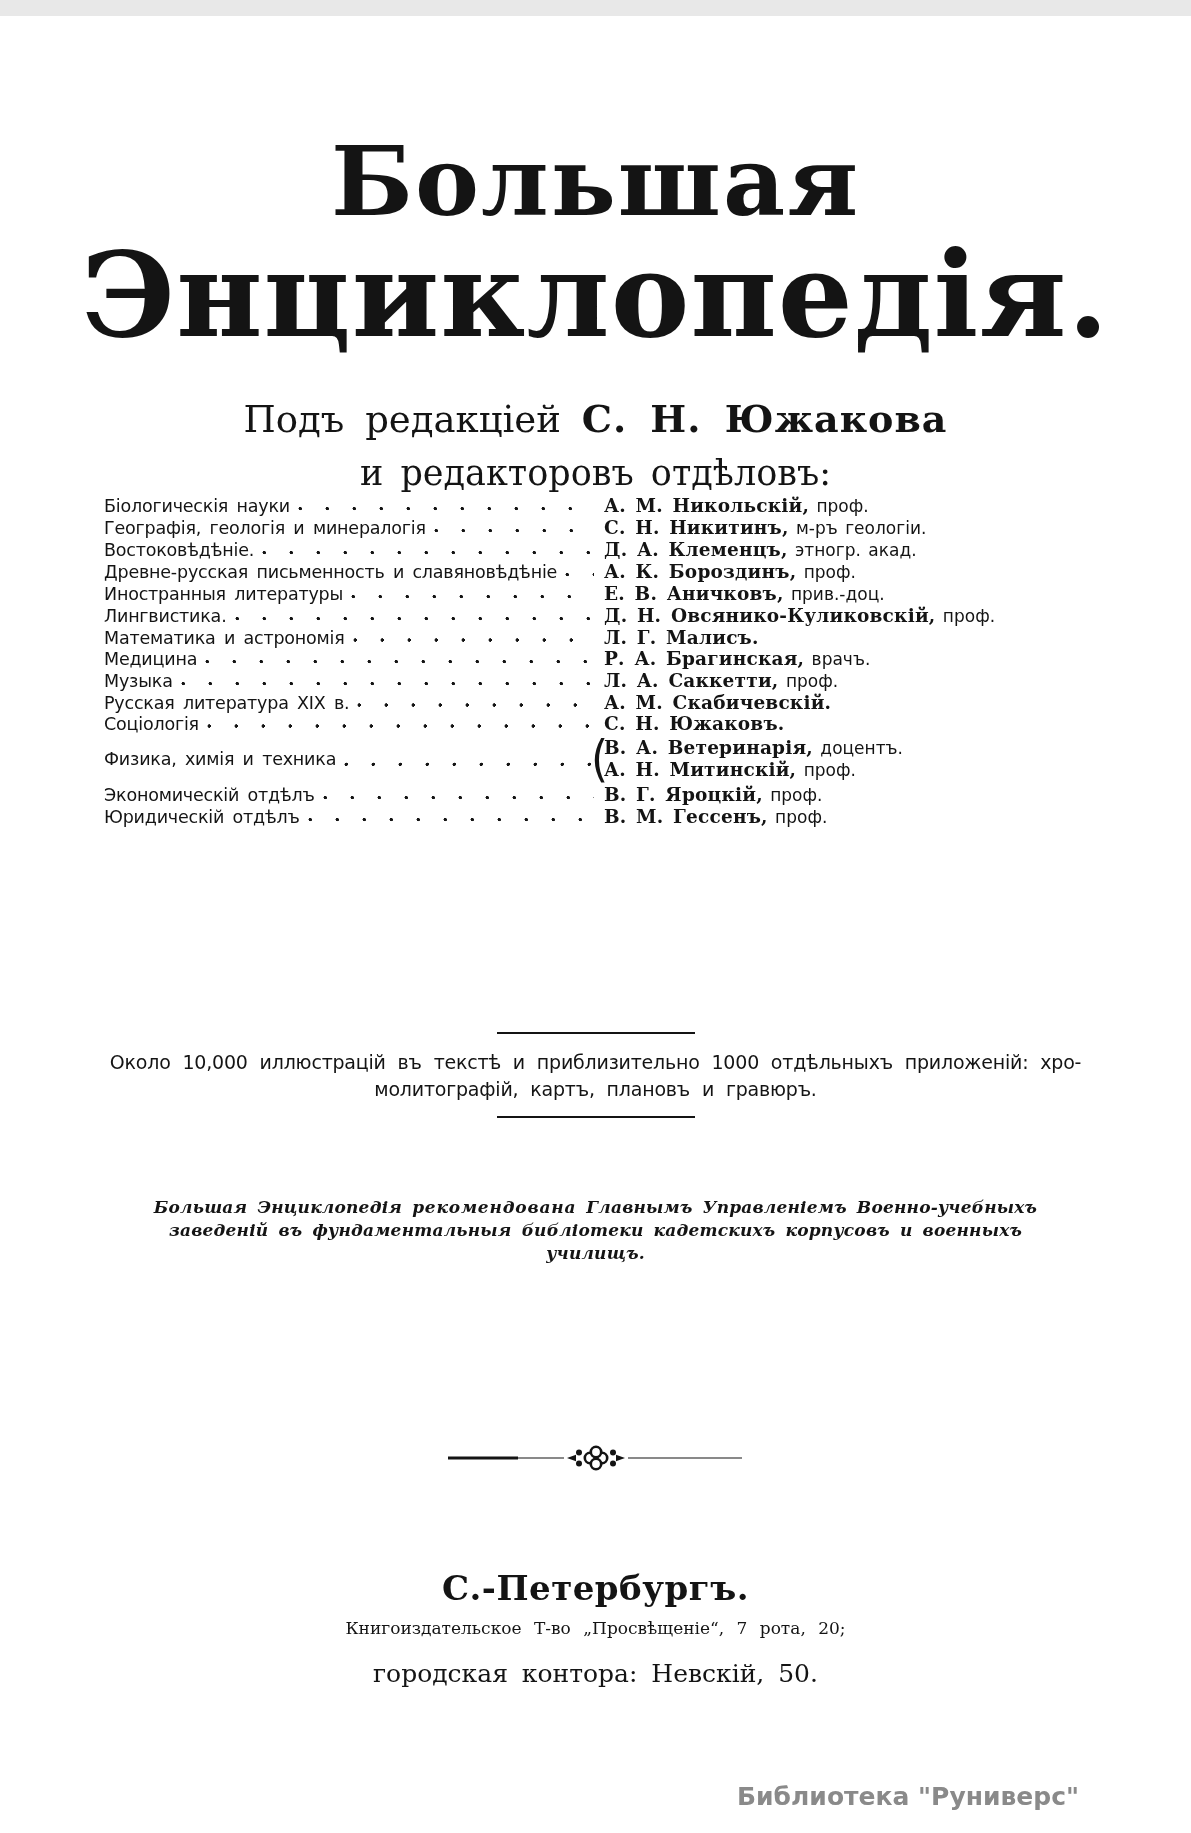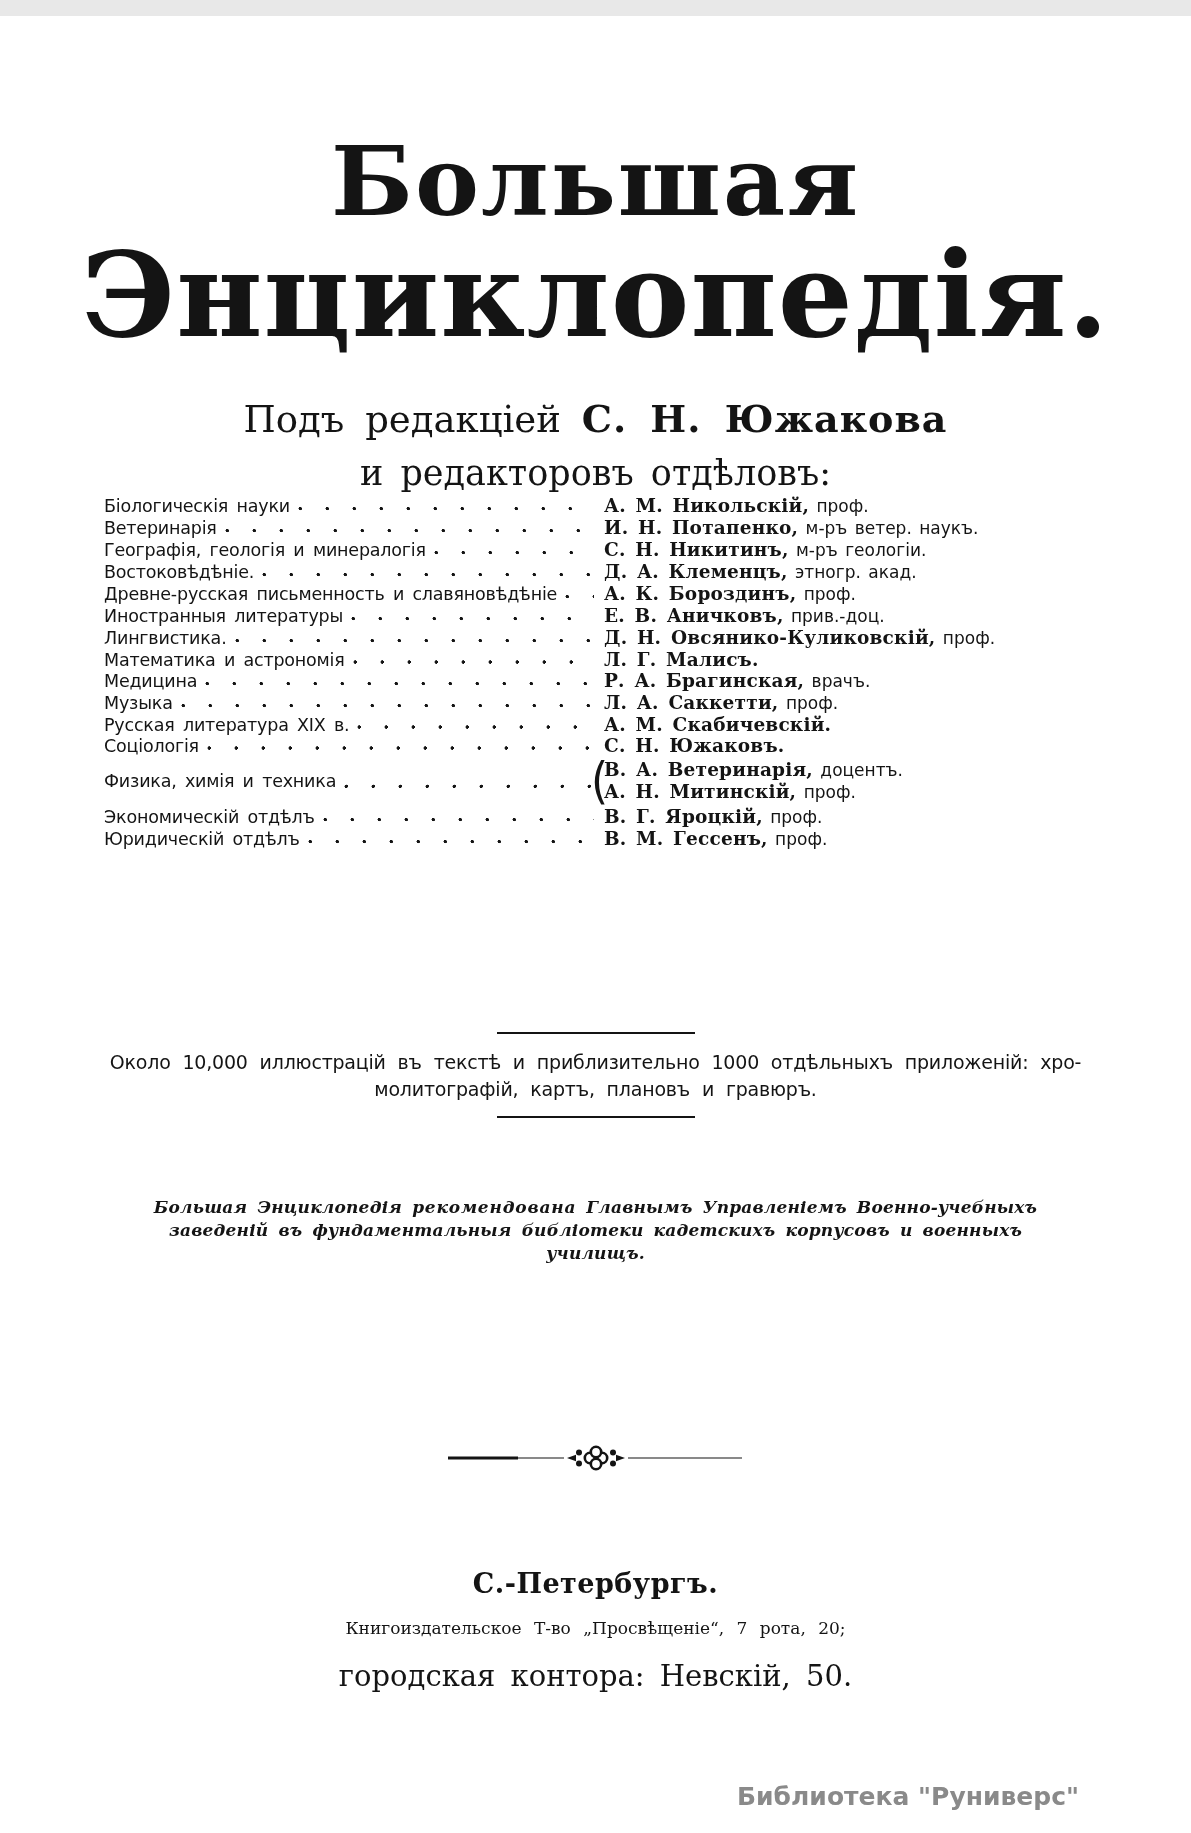--- a/index.html
+++ b/index.html
@@ -130,33 +130,33 @@
 
   
   .divider{
     top:1428px;left:0;right:0;
     margin:0 auto;width:300px;height:28px;
   }
 
   
   .city{
     top:1552px;
-    font-size:27px;
+    font-size:34px;
     font-weight:bold;
     letter-spacing:0.5px;
     word-spacing:4px;
   }
   .publisher{
     top:1602px;
     font-size:17px;
     word-spacing:7px;
   }
   .office{
     top:1643px;
-    font-size:29px;
+    font-size:25px;
     word-spacing:6px;
   }
 
   
   .watermark{
     top:1766px;right:112px;
     font-family:"DejaVu Sans", sans-serif;
     font-weight:bold;
     font-size:25px;
     color:#8a8a8a;
@@ -177,28 +177,20 @@
 
   <div class="abs centered editors-heading">и редакторовъ отдѣловъ:</div>
 
   <div class="abs ed-list">
       <div class="ed-row">
       <span class="ed-sec">Біологическія науки</span>
       <span class="ed-leader"></span>
       <span class="ed-names">
 
       <span class="ed-line"><span class="ed-name">А. М. Никольскій,</span><span class="ed-role"> проф.</span></span>
-        </span>
-    </div>
-      <div class="ed-row">
-      <span class="ed-sec">Ветеринарія</span>
-      <span class="ed-leader"></span>
-      <span class="ed-names">
-
-      <span class="ed-line"><span class="ed-name">И. Н. Потапенко,</span><span class="ed-role"> м-ръ ветер. наукъ.</span></span>
         </span>
     </div>
       <div class="ed-row">
       <span class="ed-sec">Географія, геологія и минералогія</span>
       <span class="ed-leader"></span>
       <span class="ed-names">
 
       <span class="ed-line"><span class="ed-name">С. Н. Никитинъ,</span><span class="ed-role"> м-ръ геологіи.</span></span>
         </span>
     </div>

